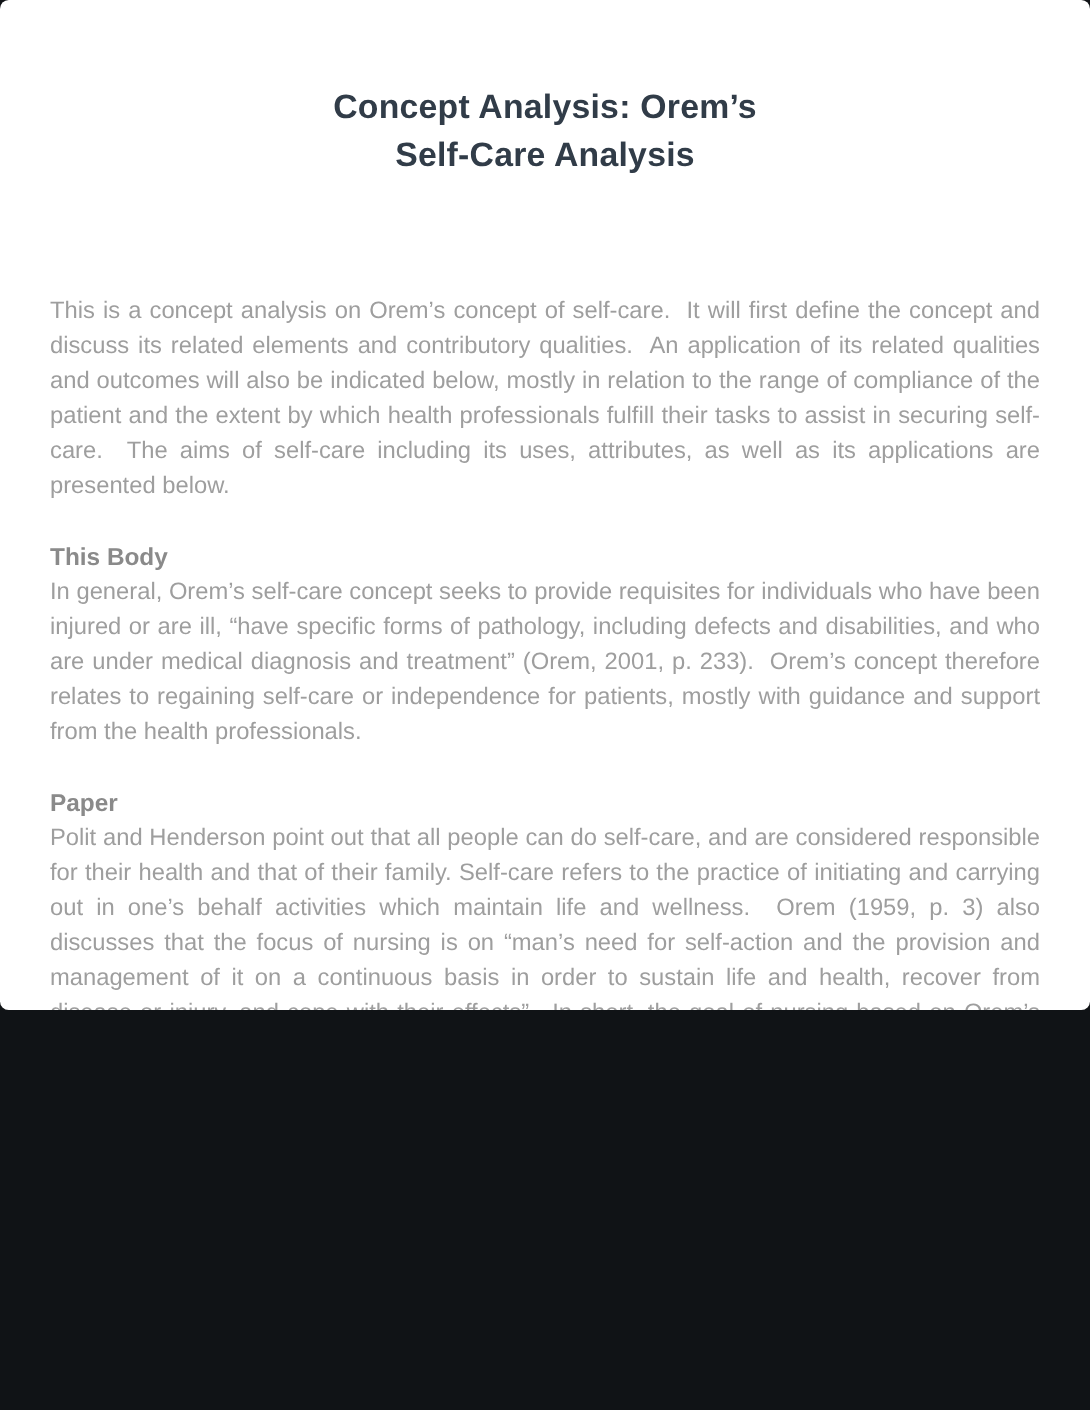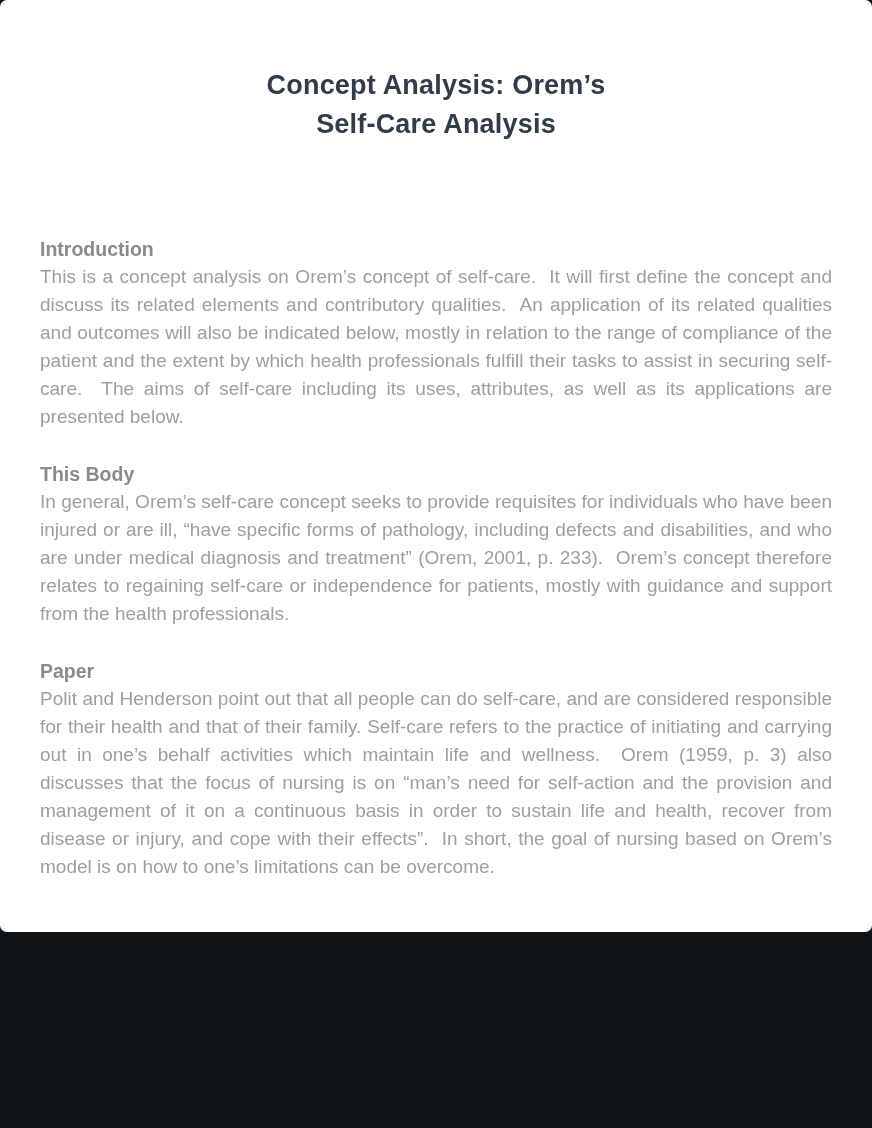--- a/index.html
+++ b/index.html
@@ -3,21 +3,21 @@
 <meta charset="utf-8">
 <style>
   html,body{margin:0;padding:0;}
   body{
     background:#101316;
     font-family:"Liberation Sans",sans-serif;
     display:flex;justify-content:center;align-items:flex-start;
   }
   .page{
     position:relative;
-    width:872px;height:932px;
+    width:872px;height:808px;
     background:#ffffff;
     border-radius:7px;
     box-sizing:border-box;
     padding:66px 40px 0 40px;
     overflow:hidden;
   }
   .doc-title{
     margin:0;
     text-align:center;
     font-size:27px;
@@ -78,21 +78,20 @@
   .brand-name .light{font-weight:400;color:#66c9bd;}
 </style>
 </head>
 <body>
 
 <div class="page">
 
   <h1 class="doc-title"><span>Concept Analysis: Orem’s</span><br><span>Self-Care Analysis</span></h1>
 
   <section class="section first">
-    <h2>Introduction</h2>
     <p>This is a concept analysis on Orem’s concept of self-care.  It will first define the concept and discuss its related elements and contributory qualities.  An application of its related qualities and outcomes will also be indicated below, mostly in relation to the range of compliance of the patient and the extent by which health professionals fulfill their tasks to assist in securing self-care.  The aims of self-care including its uses, attributes, as well as its applications are presented below.</p>
   </section>
 
   <section class="section">
     <h2>This Body</h2>
     <p>In general, Orem’s self-care concept seeks to provide requisites for individuals who have been injured or are ill, “have specific forms of pathology, including defects and disabilities, and who are under medical diagnosis and treatment” (Orem, 2001, p. 233).  Orem’s concept therefore relates to regaining self-care or independence for patients, mostly with guidance and support from the health professionals.</p>
   </section>
 
   <section class="section">
     <h2>Paper</h2>

